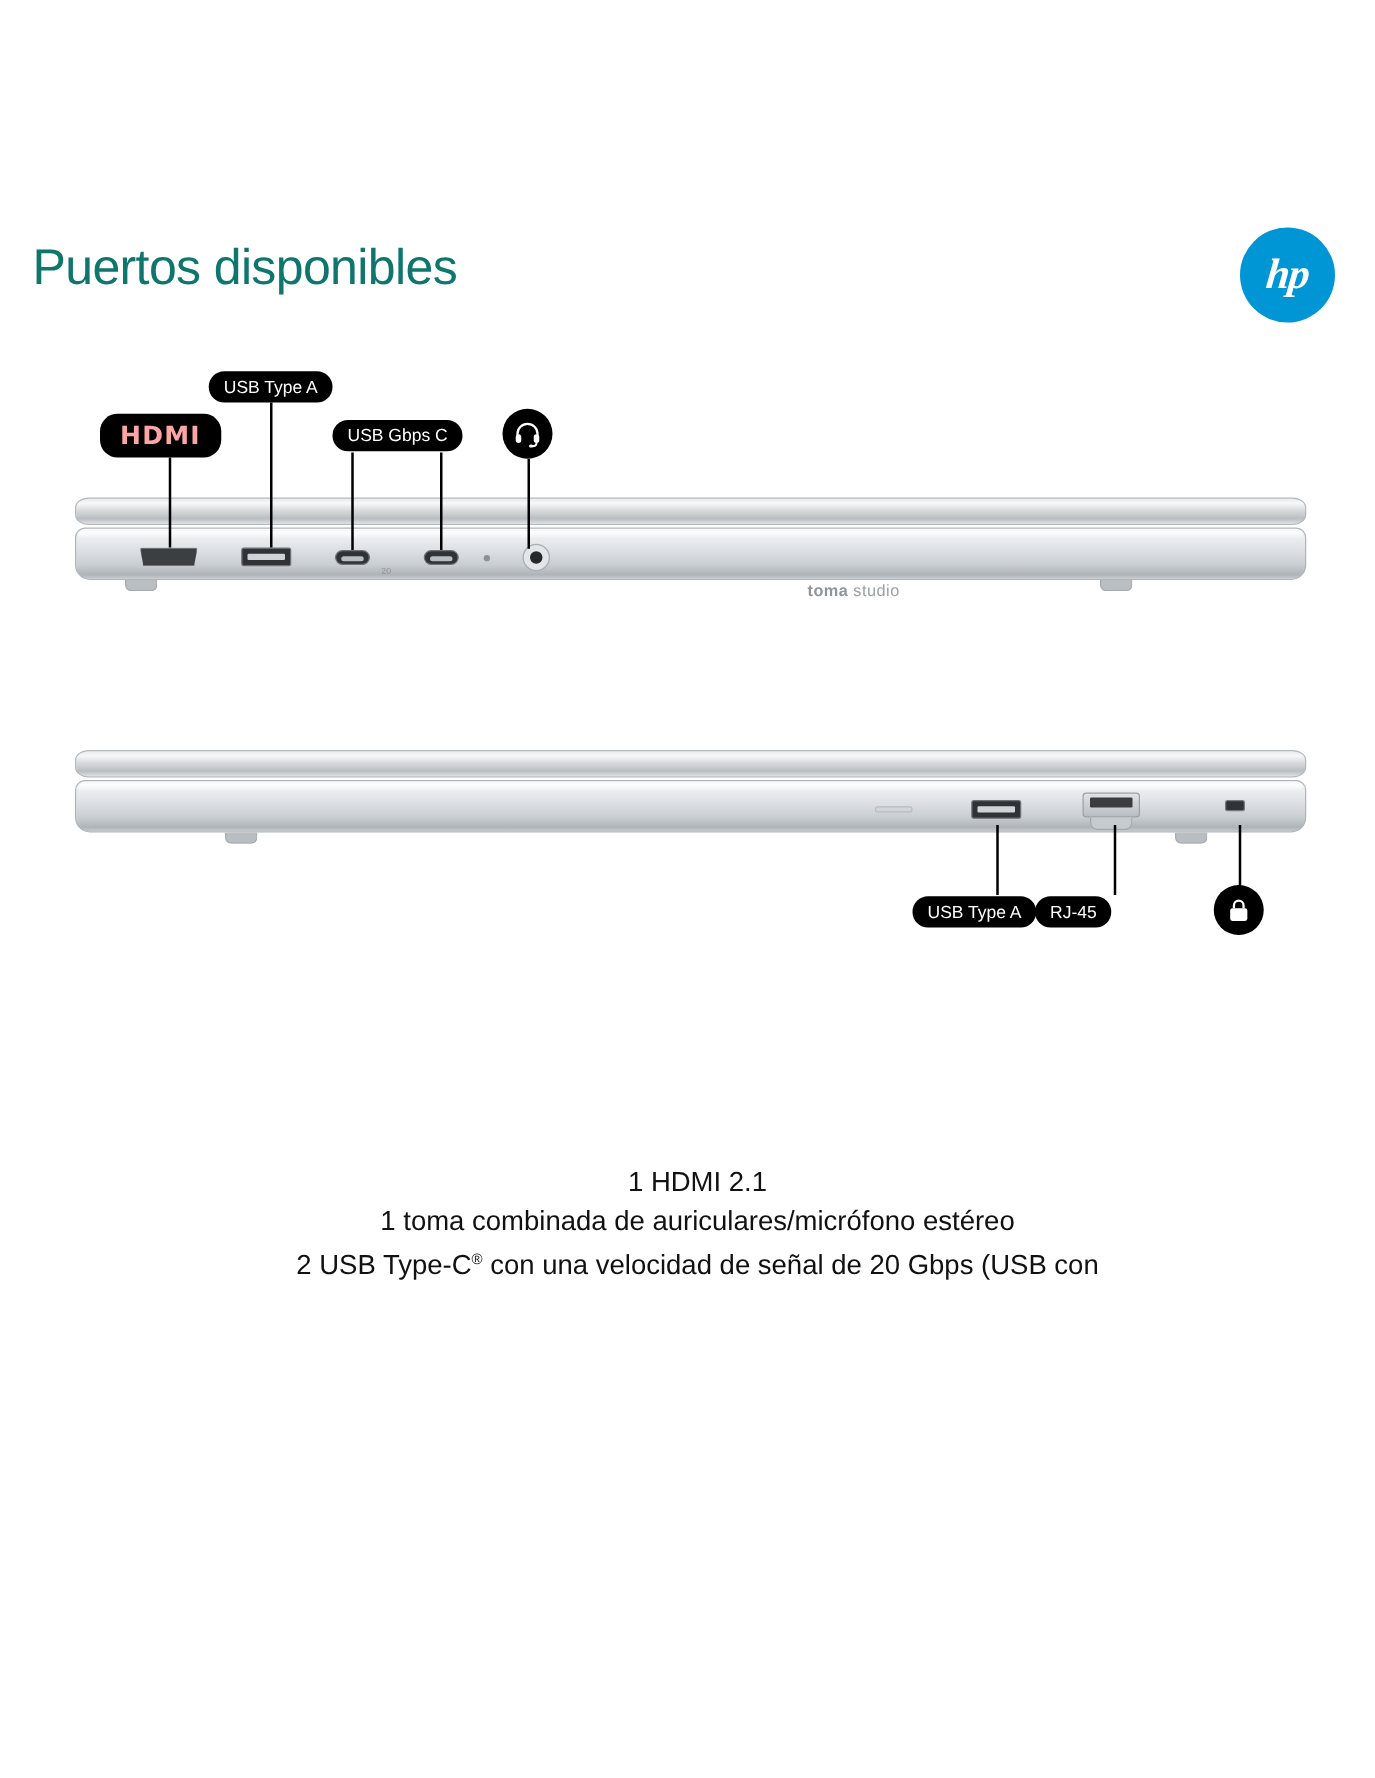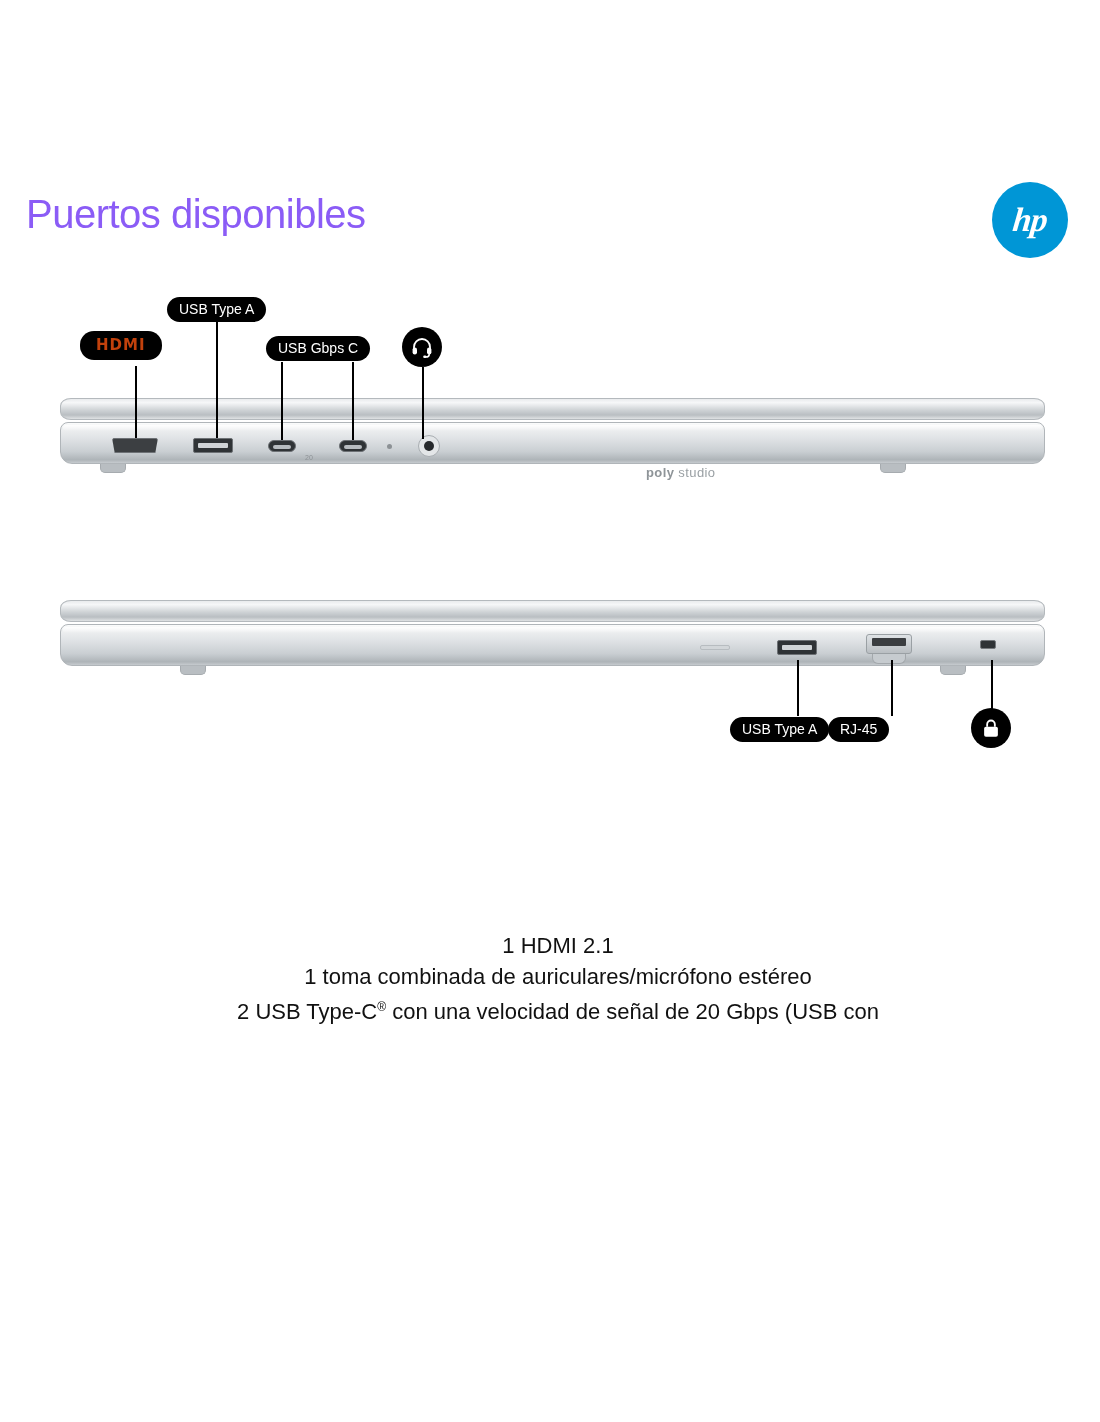--- a/index.html
+++ b/index.html
@@ -17,21 +17,21 @@
   }
 
   
   .page-title {
     position: absolute;
     left: 26px;
     top: 192px;
     font-size: 40px;
     font-weight: 400;
     letter-spacing: -0.5px;
-    color: #8b5cf6;
+    color: #0f766e;
     white-space: nowrap;
   }
 
   
   .hp-logo {
     position: absolute;
     right: 32px;
     top: 182px;
     width: 76px;
     height: 76px;
@@ -260,24 +260,24 @@
 
   .leader {
     position: absolute;
     width: 1.6px;
     background: #000000;
   }
 
   .hdmi-badge {
     position: absolute;
     background: #000000;
-    color: #c2410c;
+    color: #fca5a5;
     border-radius: 14px;
     padding: 5px 16px 6px 16px;
-    font-size: 15px;
+    font-size: 20px;
     font-weight: 700;
     letter-spacing: 1px;
     font-family: "DejaVu Sans", sans-serif;
     white-space: nowrap;
   }
 
   
   .specs {
     position: absolute;
     left: 108px;
@@ -295,21 +295,21 @@
 
 <div class="page-title">Puertos disponibles</div>
 
 <div class="hp-logo">
   <span class="hp-text">hp</span>
 </div>
 
 <div class="laptop laptop-top">
   <div class="lid"></div>
   <div class="base">
-    <div class="poly-studio"><b>poly</b> studio</div>
+    <div class="poly-studio"><b>toma</b> studio</div>
   </div>
   <div class="foot" style="left: 40px; top: 66px;"></div>
   <div class="foot" style="left: 820px; top: 66px;"></div>
 
   <div class="port port-hdmi" style="left: 52px;"></div>
   <div class="port port-usba" style="left: 133px;"></div>
   <div class="port port-usbc" style="left: 208px;"></div>
   <div class="port port-usbc" style="left: 279px;"></div>
   <div class="port-label-tiny" style="left: 245px;">20</div>
   <div class="port led-dot" style="left: 327px;"></div>

